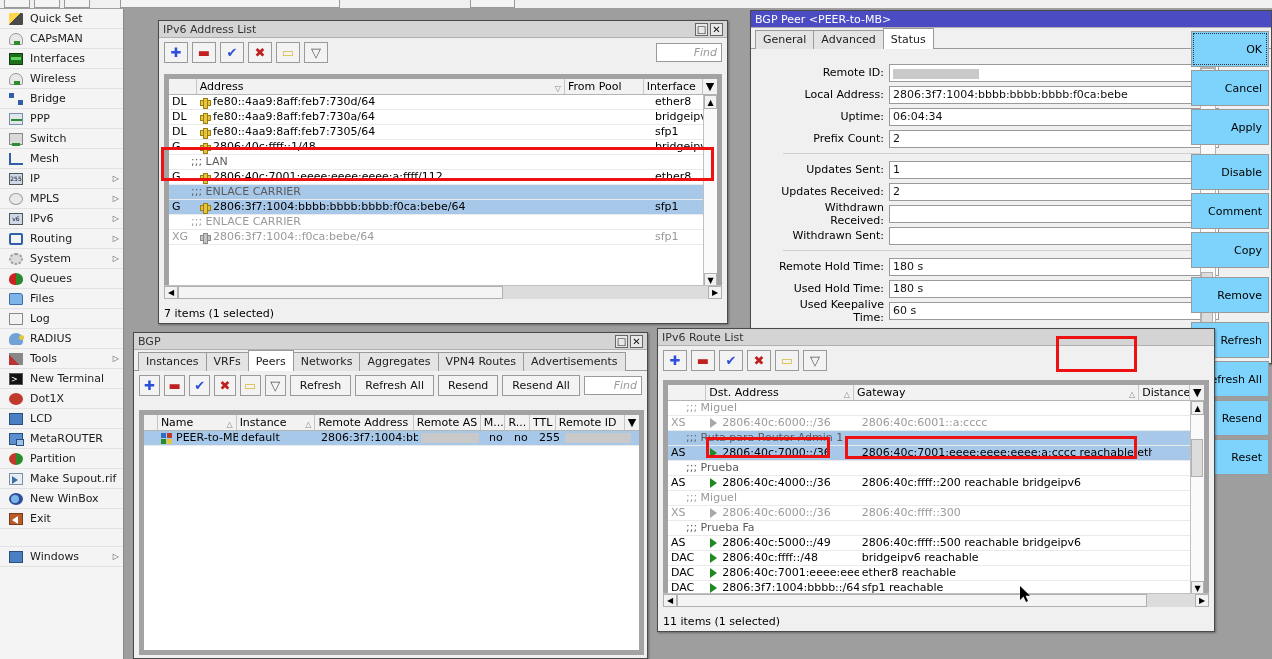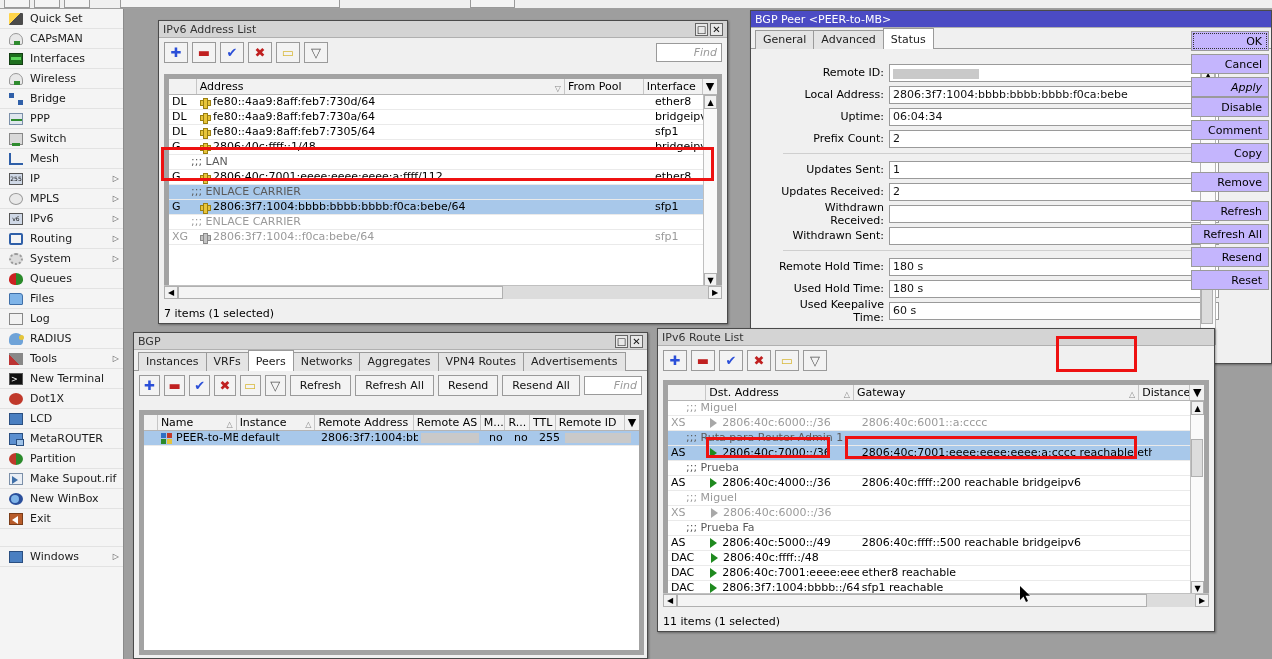--- a/index.html
+++ b/index.html
@@ -229,21 +229,21 @@
   
   .form-row { display: flex; align-items: center; height: 19px; margin-bottom: 3px; }
   .form-label { width: 120px; text-align: right; padding-right: 5px; font-size: 11px; }
   .form-field {
     flex: 1 1 auto; height: 18px; border: 1px solid #9a9a9a; background: #fff;
     font-size: 11px; line-height: 16px; padding-left: 3px; color: #111;
     white-space: nowrap; overflow: hidden;
   }
   .hr-sep { height: 1px; background: #cfcfcf; margin: 5px 6px 6px 14px; }
   .sidebtn {
-    height: 20px; border: 1px solid #9a9a9a; background: #c4b5fd;
+    height: 36px; border: 1px solid #9a9a9a; background: #7dd3fc;
     font-size: 11px; display: flex; align-items: center; justify-content: flex-end;
     padding-right: 6px; margin-bottom: 3px; white-space: nowrap; text-align: right;
   }
   .sidebtn.focus { outline: 1px dotted #333; outline-offset: -3px; }
 
   .redbox { position: absolute; border: 3px solid #ee1111; pointer-events: none; z-index: 50; }
   .cursor { position: absolute; z-index: 60; width: 12px; height: 18px; }
 </style>
 </head>
 <body>
@@ -714,21 +714,21 @@
     </div>
 
     <div style="position:absolute; left:6px; bottom:6px; width:440px; height:20px; border:1px solid #9a9a9a; background:#f4f4f4; display:flex; align-items:center;">
       <span style="padding-left:6px; flex:1 1 auto;">enabled</span>
       <span style="width:110px; border-left:1px solid #c4c4c4; padding-left:6px;">established</span>
     </div>
 
     <div style="position:absolute; right:2px; top:20px; width:78px;" id="peer-buttons">
         <div class="sidebtn focus">OK</div>
         <div class="sidebtn">Cancel</div>
-        <div class="sidebtn" style="margin-bottom: 0; font-style: italic;">Apply</div>
+        <div class="sidebtn" style="margin-bottom: 9px;">Apply</div>
         <div class="sidebtn">Disable</div>
         <div class="sidebtn">Comment</div>
         <div class="sidebtn" style="margin-bottom: 9px;">Copy</div>
         <div class="sidebtn" style="margin-bottom: 9px;">Remove</div>
         <div class="sidebtn">Refresh</div>
         <div class="sidebtn">Refresh All</div>
         <div class="sidebtn">Resend</div>
         <div class="sidebtn">Reset</div>
       </div>
   </div>
@@ -802,40 +802,42 @@
           </div>
           <div class="row dim cmt">
             <div class="cell" style="padding-left: 18px; width: 490px;">;;; Miguel</div>
           </div>
           <div class="row dim">
             <div class="cell" style="width: 40px;">XS</div>
             <div class="cell ico" style="width: 155px;">
               <span class="tri gray"></span>
               <span>2806:40c:6000::/36</span>
             </div>
+            <div class="cell" style="width: 300px;">2806:40c:ffff::300</div>
             <div class="cell" style="width: 53px;"></div>
           </div>
           <div class="row cmt">
             <div class="cell" style="padding-left: 18px; width: 490px;">;;; Prueba Fa</div>
           </div>
           <div class="row">
             <div class="cell" style="width: 40px;">AS</div>
             <div class="cell ico" style="width: 155px;">
               <span class="tri"></span>
               <span>2806:40c:5000::/49</span>
             </div>
             <div class="cell" style="width: 300px;">2806:40c:ffff::500 reachable bridgeipv6</div>
             <div class="cell" style="width: 53px;"></div>
           </div>
           <div class="row">
             <div class="cell" style="width: 40px;">DAC</div>
             <div class="cell ico" style="width: 155px;">
               <span class="tri"></span>
               <span>2806:40c:ffff::/48</span>
             </div>
+            <div class="cell" style="width: 300px;">bridgeipv6 reachable</div>
             <div class="cell" style="width: 53px;"></div>
           </div>
           <div class="row">
             <div class="cell" style="width: 40px;">DAC</div>
             <div class="cell ico" style="width: 155px;">
               <span class="tri"></span>
               <span>2806:40c:7001:eeee:eee..</span>
             </div>
             <div class="cell" style="width: 300px;">ether8 reachable</div>
             <div class="cell" style="width: 53px;"></div>

